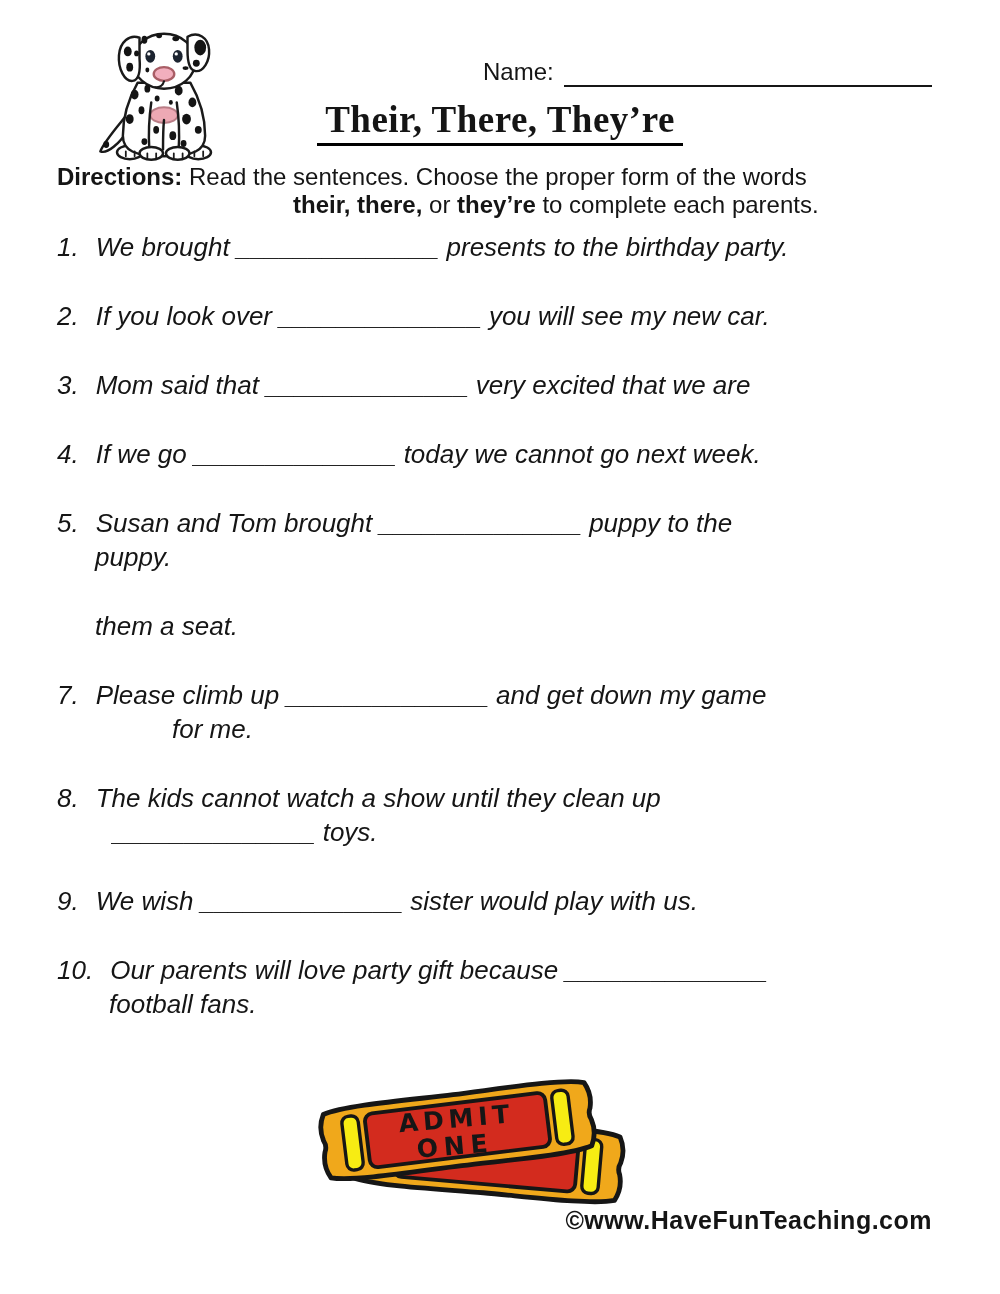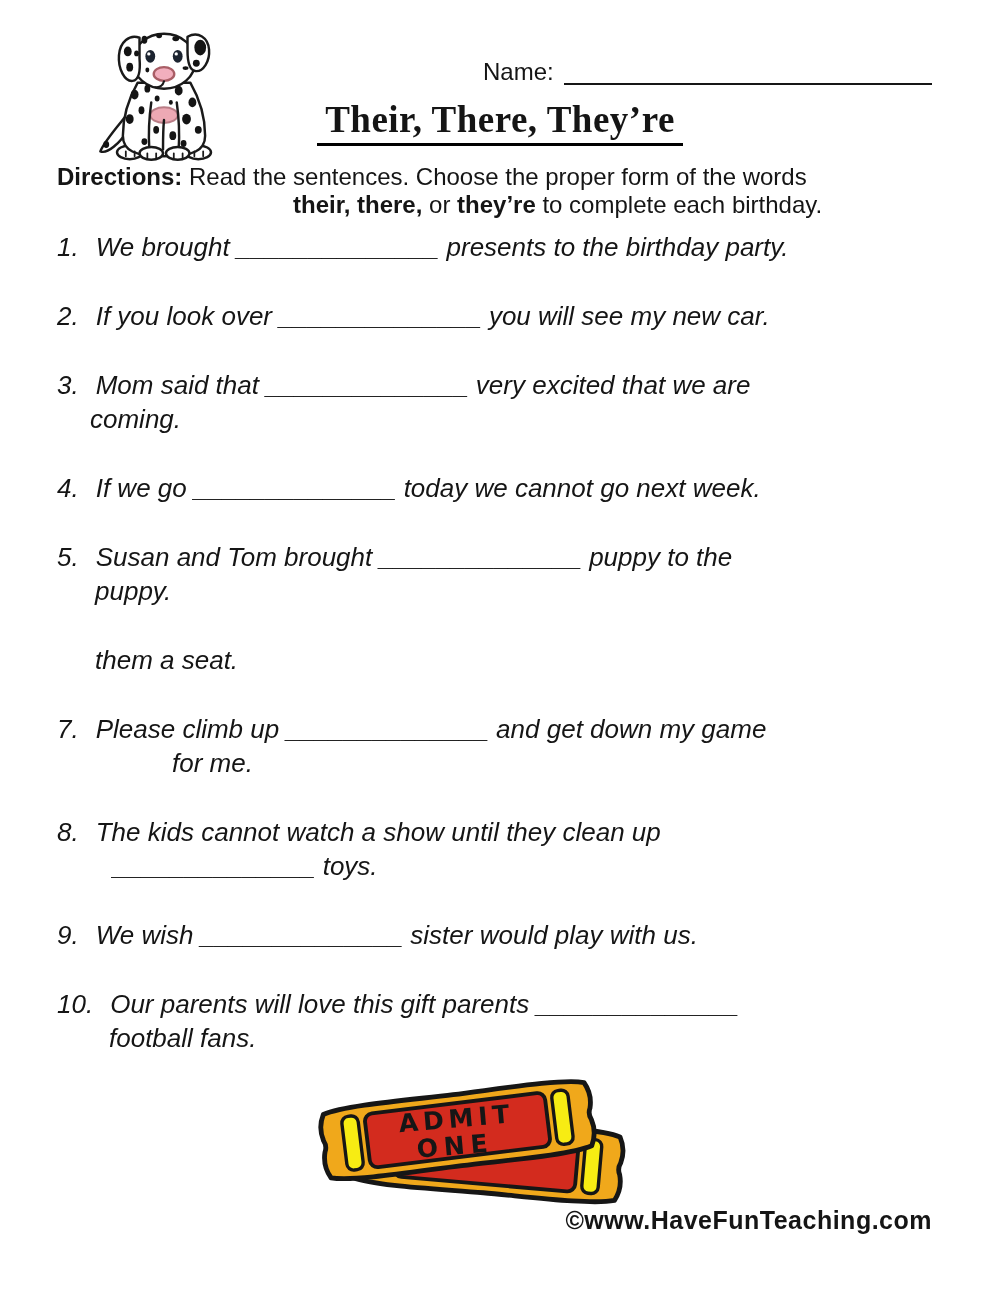--- a/index.html
+++ b/index.html
@@ -3,21 +3,21 @@
 <meta charset="utf-8">
 <title>Worksheet</title>
 <style>
   html,body { margin:0; padding:0; background:#ffffff; }
   .page {
     position:relative; width:1000px; height:1294px; background:#ffffff;
     font-family:"Liberation Sans", sans-serif; color:#151515; overflow:hidden;
   }
 
   
-  .name-row { position:absolute; left:483px; top:58px; width:449px; display:flex; align-items:flex-start; font-size:24px; }
+  .name-row { position:absolute; left:483px; top:58px; width:449px; display:flex; align-items:center; font-size:24px; }
   .name-label { padding-bottom:3px; white-space:nowrap; }
   .name-line { flex:1; margin-left:10px; border-bottom:2px solid #161616; height:25px; }
 
   
   .title-wrap { position:absolute; top:100px; left:0; width:100%; text-align:center;font-family:Liberation Serif, serif; }
   .title { display:inline-block; font-size:37px; line-height:40px; font-weight:700; letter-spacing:0.5px;
            border-bottom:3px solid #000; padding:0 8px 3px 8px; }
 
   
   .directions { position:absolute; left:57px; top:163px; font-size:24px; line-height:28px; white-space:nowrap; }
@@ -112,33 +112,32 @@
     <span class="name-label">Name:</span>
     <span class="name-line"></span>
   </div>
 
   <div class="title-wrap">
     <span class="title">Their, There, They’re</span>
   </div>
 
   <div class="directions">
     <div class="l1"><b>Directions:</b><span> Read the sentences. Choose the proper form of the words</span></div>
-    <div class="l2"><b>their, there,</b><span> or </span><b>they’re</b><span> to complete each birthday.</span></div>
+    <div class="l2"><b>their, there,</b><span> or </span><b>they’re</b><span> to complete each parents.</span></div>
   </div>
 
   <div class="sentences">
     <div class="item">
       <div><span class="num">1.</span><span>We brought ______________ presents to the birthday party.</span></div>
     </div>
     <div class="item">
       <div><span class="num">2.</span><span>If you look over ______________ you will see my new car.</span></div>
     </div>
     <div class="item">
       <div><span class="num">3.</span><span>Mom said that ______________ very excited that we are</span></div>
-      <div style="padding-left:33px">coming.</div>
     </div>
     <div class="item">
       <div><span class="num">4.</span><span>If we go ______________ today we cannot go next week.</span></div>
     </div>
     <div class="item">
       <div><span class="num">5.</span><span>Susan and Tom brought ______________ puppy to the</span></div>
       <div style="padding-left:38px">puppy.</div>
     </div>
     <div class="item">
       <div style="padding-left:38px">them a seat.</div>
@@ -148,21 +147,21 @@
       <div style="padding-left:115px">for me.</div>
     </div>
     <div class="item">
       <div><span class="num">8.</span><span>The kids cannot watch a show until they clean up</span></div>
       <div style="padding-left:56px">______________ toys.</div>
     </div>
     <div class="item">
       <div><span class="num">9.</span><span>We wish ______________ sister would play with us.</span></div>
     </div>
     <div class="item">
-      <div><span class="num">10.</span><span>Our parents will love this gift parents ______________</span></div>
+      <div><span class="num">10.</span><span>Our parents will love party gift because ______________</span></div>
       <div style="padding-left:52px">football fans.</div>
     </div>
   </div>
 
   <svg class="ticket" viewBox="0 0 320 145" aria-hidden="true">
 
     <g transform="translate(176,82) rotate(5)">
       <path d="M-136,-33 C-112,-40 -45,-37 0,-37 C45,-37 112,-40 136,-33 Q143,-20 139,-6 Q136,0 139,6 Q143,20 136,33 C112,40 45,37 0,37 C-45,37 -112,40 -136,33 Q-143,20 -139,6 Q-136,0 -139,-6 Q-143,-20 -136,-33 Z" fill="#F0A81B" stroke="#161616" stroke-width="5" stroke-linejoin="round"></path>
       <rect x="-94" y="-28" width="188" height="56" rx="8" fill="#D32B1E" stroke="#161616" stroke-width="4"></rect>
       <rect x="-118" y="-28" width="17" height="56" rx="7" fill="#F7EC13" stroke="#161616" stroke-width="3.5"></rect>

